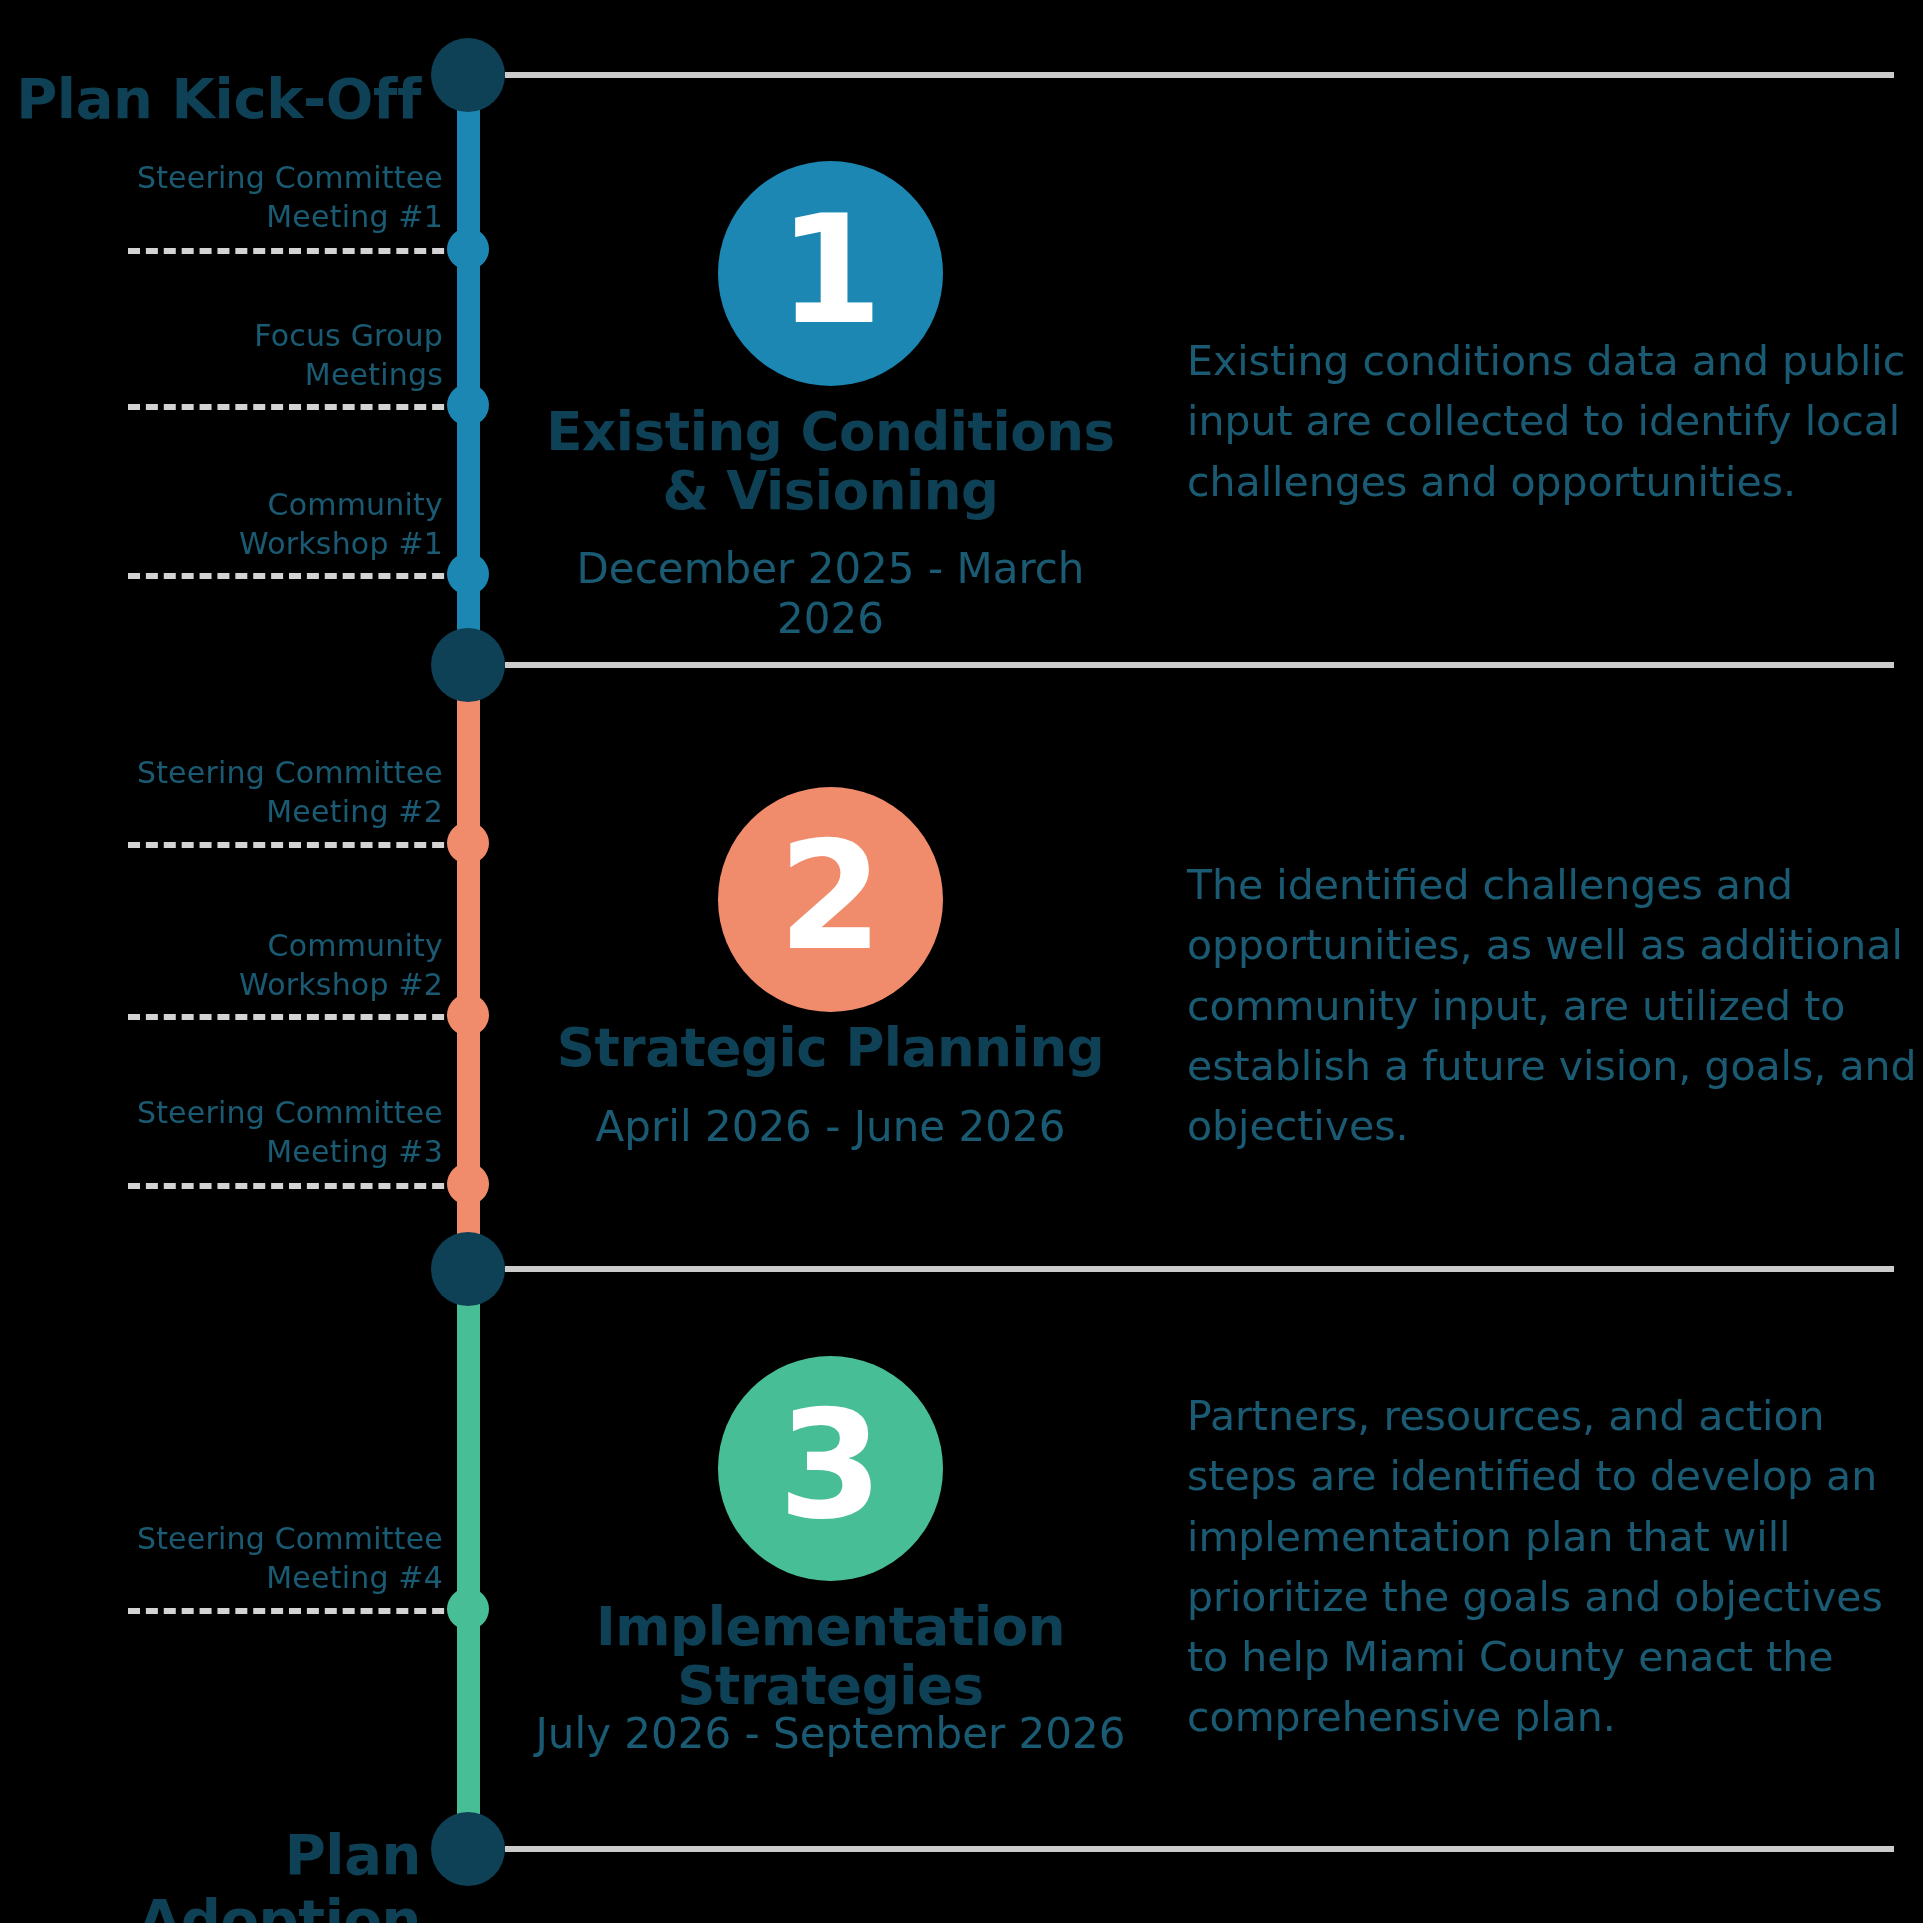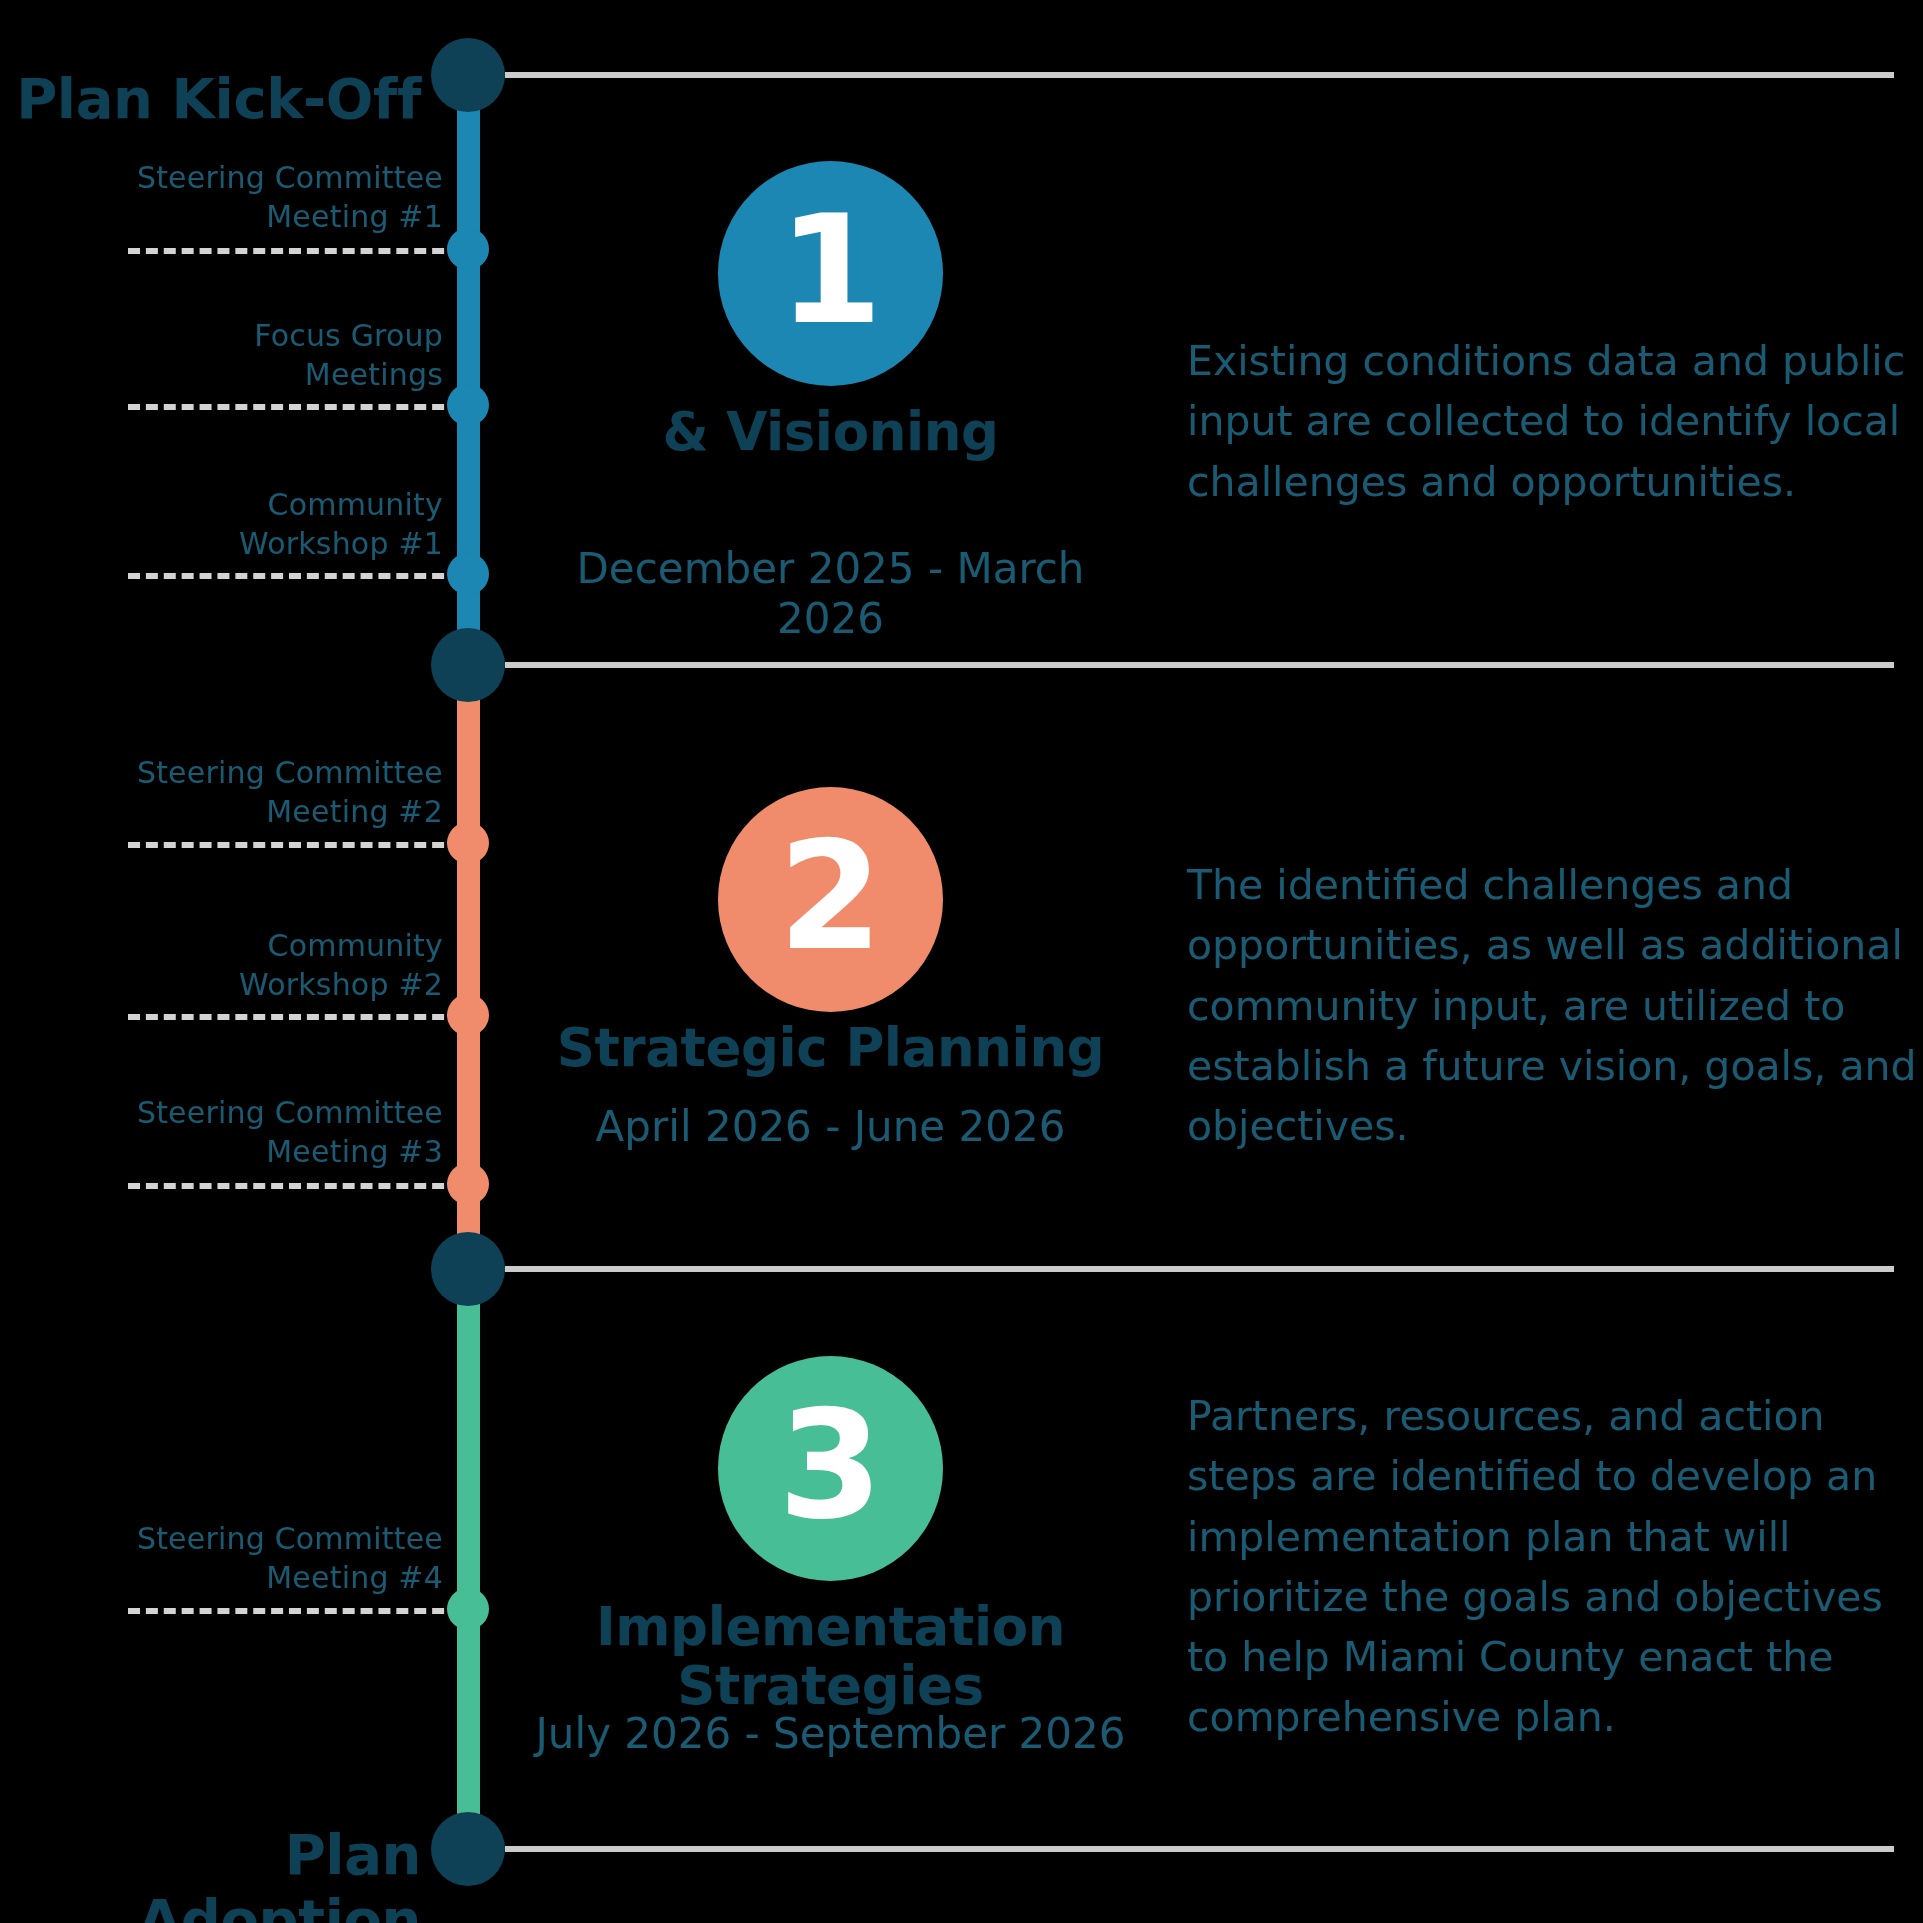--- a/index.html
+++ b/index.html
@@ -212,20 +212,21 @@
     <div>Steering Committee</div>
     <div>Meeting #4</div>
   </div>
   <div class="dashed" style="top:1608px;"></div>
   <div class="dot-sm c3" style="top:1588px;"></div>
 
   <div class="num-bubble b1" style="top:161px; left:718px;">
     <span>1</span>
   </div>
   <div class="phase-title" style="top:402px; left:530px; width:601px;">
+    <div>Existing Conditions</div>
     <div>&amp; Visioning</div>
   </div>
   <div class="phase-date" style="top:544px; left:530px; width:601px;">December 2025 - March 2026</div>
   <div class="phase-desc" style="top:295px; left:1187px;margin-top:36px;">Existing conditions data and public input are collected to identify local challenges and opportunities.</div>
 
   <div class="num-bubble b2" style="top:787px; left:718px;">
     <span>2</span>
   </div>
   <div class="phase-title" style="top:1018px; left:530px; width:601px;">
     <div>Strategic Planning</div>

